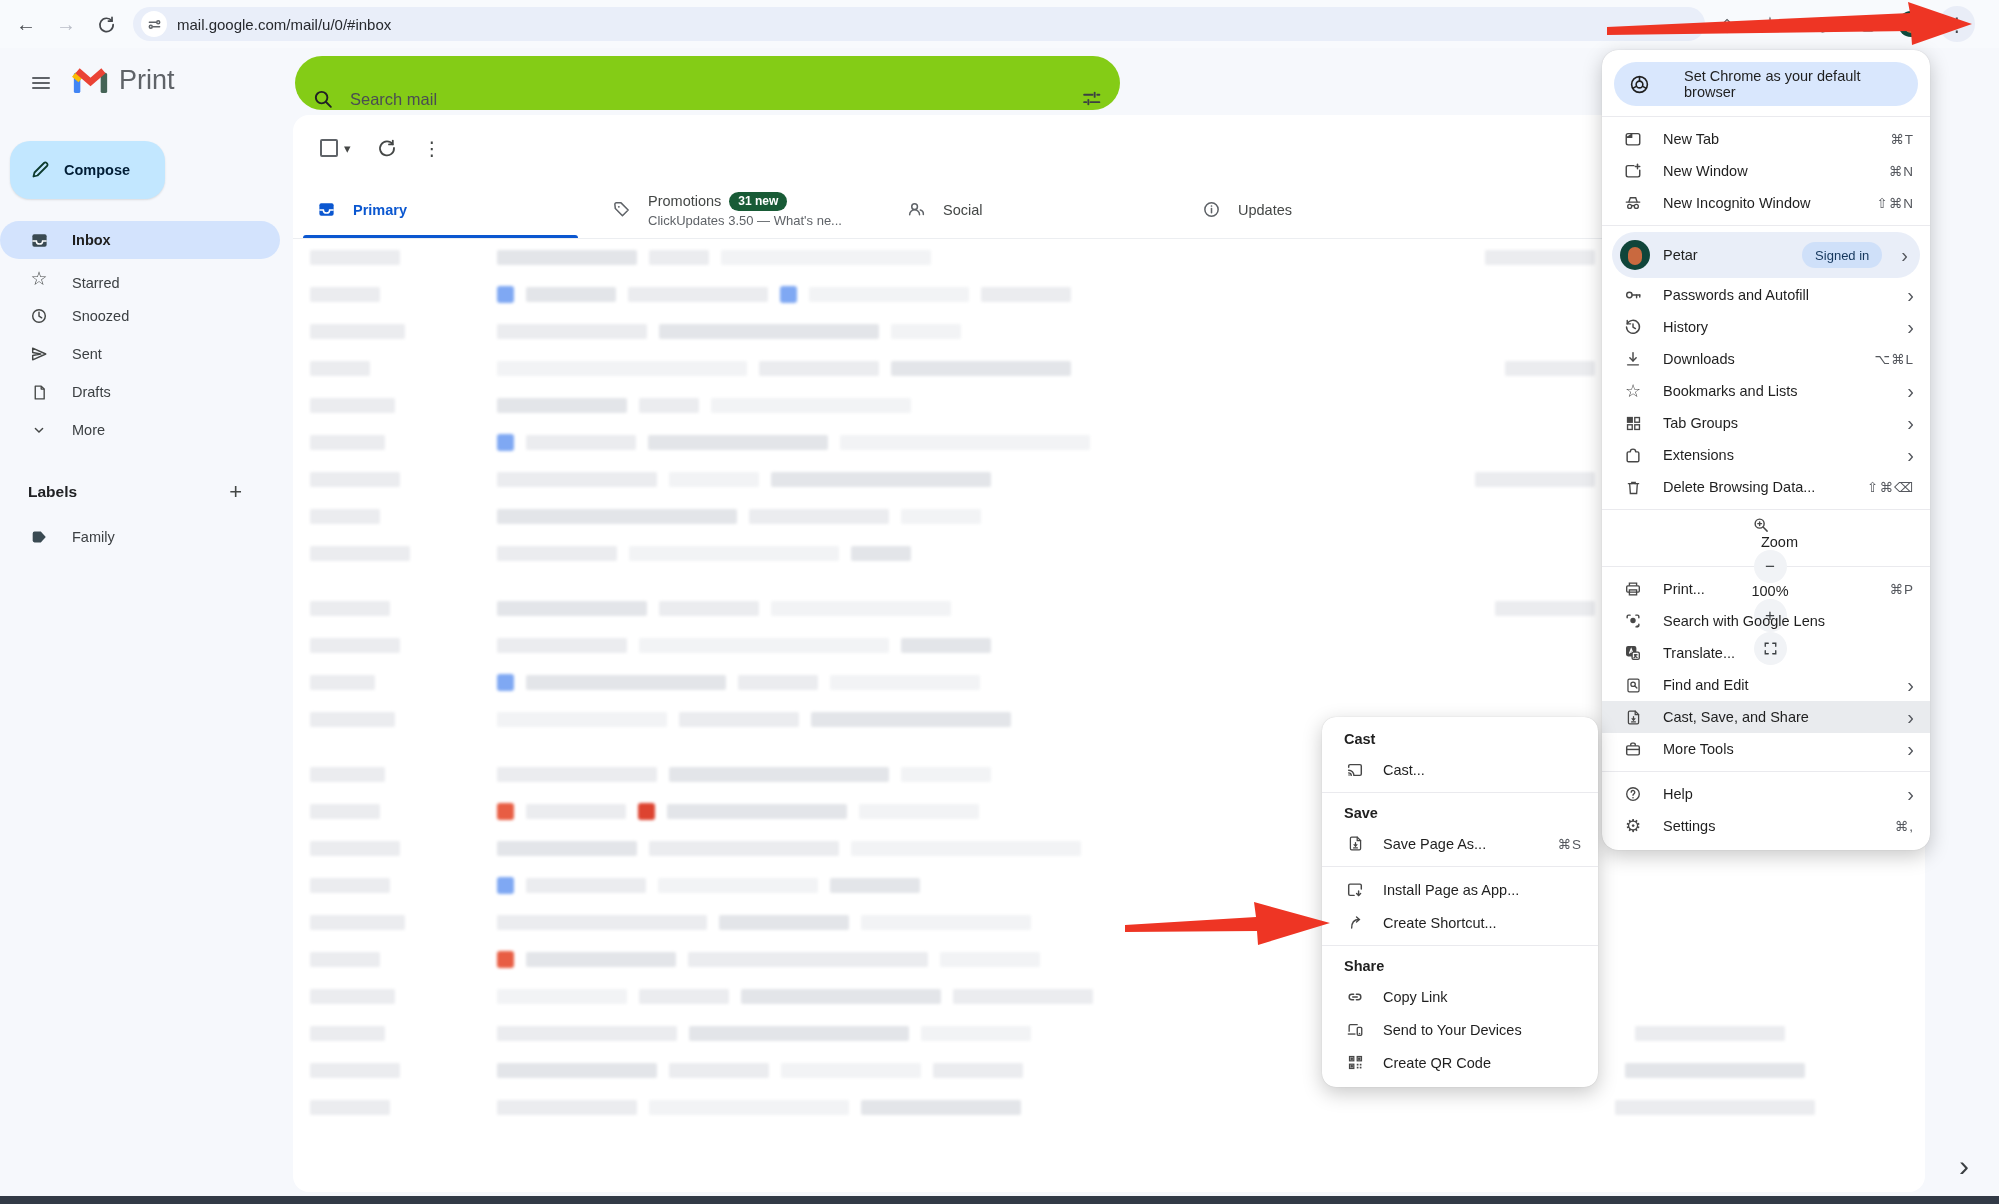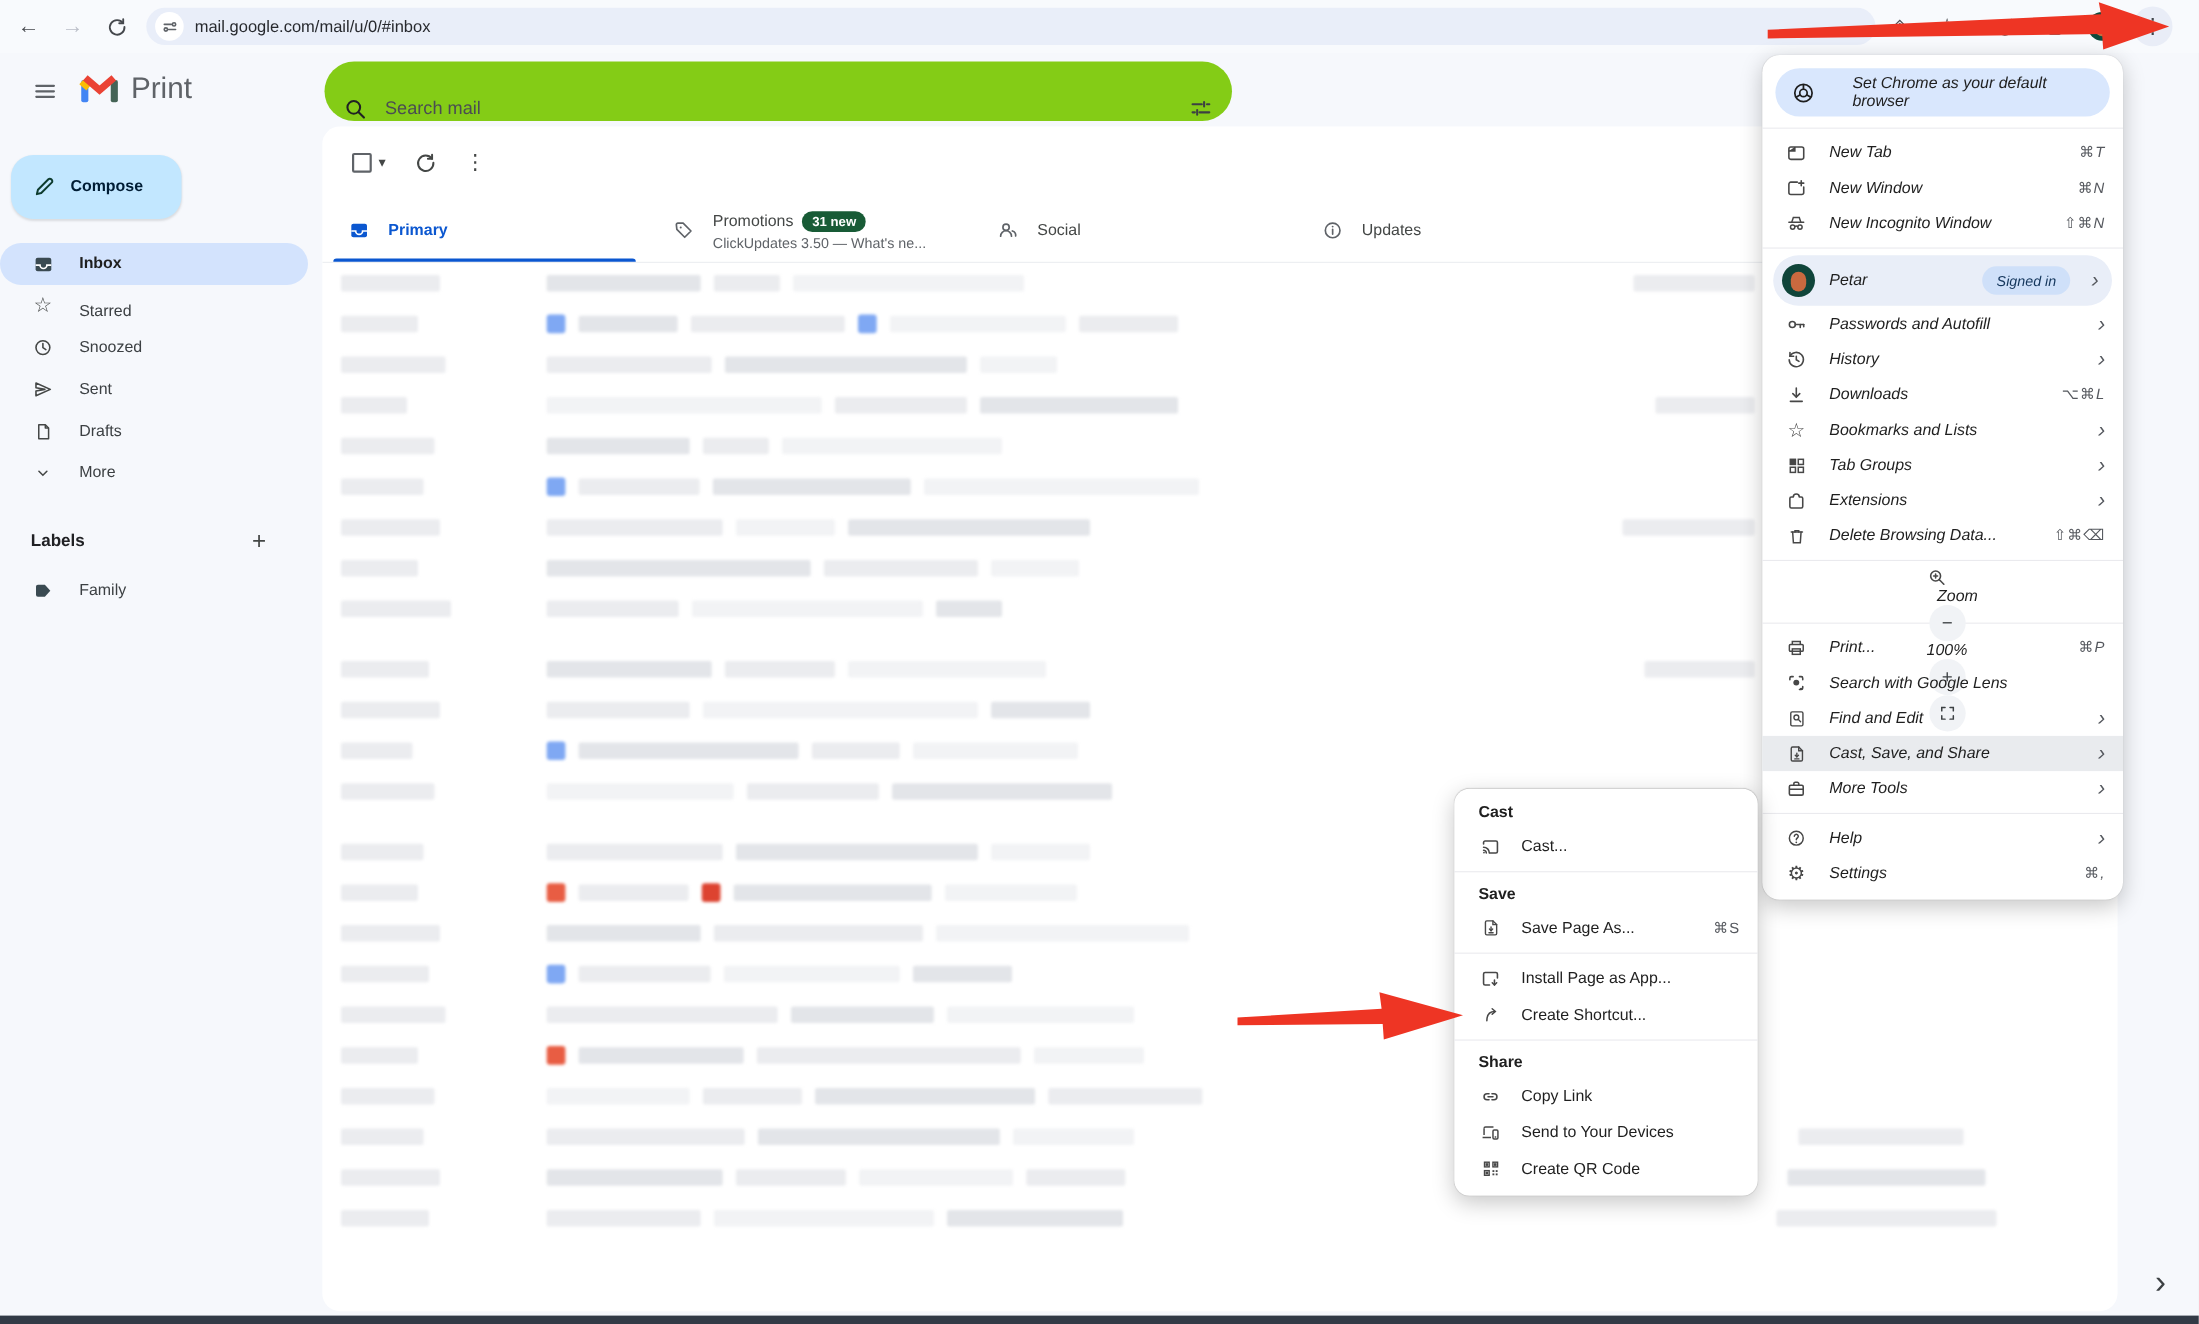--- a/index.html
+++ b/index.html
@@ -61,21 +61,21 @@
   .b.l{background:#f2f3f5;}
   .chip{width:17px;height:17px;border-radius:3px;margin-right:12px;flex:none;}
   .chip.blue{background:#7fa8f3;}
   .chip.red{background:#e85d43;}
   .chip.dred{background:#dd4330;}
   .egap{height:18px;}
   .next-chevron{position:absolute;left:1944px;top:1146px;width:40px;height:40px;display:flex;align-items:center;justify-content:center;font-size:30px;color:#3c4043;z-index:5;}
   .bottombar{position:absolute;left:0;top:1196px;width:1999px;height:8px;background:#323a46;z-index:60;}
 
   
-  .menu{position:absolute;left:1602px;top:50px;width:328px;background:#fff;border-radius:16px;box-shadow:0 6px 20px rgba(0,0,0,.22),0 0 1px rgba(0,0,0,.2);padding:10px 0 8px;z-index:30;font-size:14.5px;color:#1f1f1f;font-style:italic;}
+  .menu{position:absolute;left:1602px;top:50px;width:328px;background:#fff;border-radius:16px;box-shadow:0 6px 20px rgba(0,0,0,.22),0 0 1px rgba(0,0,0,.2);padding:10px 0 8px;z-index:30;font-size:14.5px;color:#1f1f1f;}
   .banner{margin:2px 12px 10px;background:#d9e7fd;border-radius:22px;height:44px;display:flex;align-items:center;gap:15px;padding:0 15px;}
   .mdiv{height:1px;background:#eaeaee;margin:6px 0;}
   .mrow{height:32px;display:flex;align-items:center;padding:0 16px 0 20px;}
   .mrow.hl{background:#e9ebee;align-items:center;}
   .mic{width:22px;display:flex;justify-content:center;margin-right:19px;color:#474747;font-size:17px;}
   .mlabel{flex:1;white-space:nowrap;}
   .msc{color:#55585e;font-size:13.5px;letter-spacing:1px;white-space:nowrap;}
   .mchev{color:#55585e;font-size:20px;line-height:1;}
   .profile{margin:1px 10px;background:#e9eef8;border-radius:24px;height:46px;display:flex;align-items:center;gap:13px;padding:0 12px 0 8px;}
   .pavatar{width:30px;height:30px;border-radius:50%;background:#10453a;position:relative;overflow:hidden;flex:none;}
@@ -654,20 +654,34 @@
             <path d="M13.2 3.5 H15 A1.5 1.5 0 0 1 16.5 5 v1.5"></path>
             <path d="M16.5 13.5 V15 a1.5 1.5 0 0 1 -1.5 1.5 h-1.8"></path>
             <circle cx="10" cy="9.5" r="3" fill="#474747" stroke="none"></circle>
             <circle cx="14.8" cy="15.8" r="1.2" fill="#474747" stroke="none"></circle>
           </svg>
         </span>
       <span class="mlabel">Search with Google Lens</span>
     </div>
     <div class="mrow">
       <span class="mic">
+          <svg class="li" width="18" height="18" viewBox="0 0 20 20" fill="none" stroke="#474747" stroke-width="1.5">
+            <rect x="3" y="3" width="10" height="10" rx="1.5" fill="#474747"></rect>
+            <path d="M6 10.5 L8 5.5 l2 5" stroke="#fff" stroke-width="1.3"></path>
+            <path d="M6.7 9 h2.6" stroke="#fff" stroke-width="1.3"></path>
+            <rect x="9" y="9" width="8" height="8" rx="1.5" fill="#fff"></rect>
+            <path d="M11 12 h4"></path>
+            <path d="M13 11 v1 c0 2-1 3-2.4 3.8"></path>
+            <path d="M12 12 c.4 1.8 1.6 2.8 3 3.4"></path>
+          </svg>
+        </span>
+      <span class="mlabel">Translate...</span>
+    </div>
+    <div class="mrow">
+      <span class="mic">
           <svg class="li" width="17" height="17" viewBox="0 0 20 20" fill="none" stroke="#474747" stroke-width="1.5">
             <rect x="3.5" y="2.5" width="13" height="15" rx="1.5"></rect>
             <circle cx="9.5" cy="8.5" r="2.6"></circle>
             <path d="M11.5 10.5 l2.5 2.5" stroke-linecap="round"></path>
           </svg>
         </span>
       <span class="mlabel">Find and Edit</span>
       <span class="mchev">›</span>
     </div>
     <div class="mrow hl">

